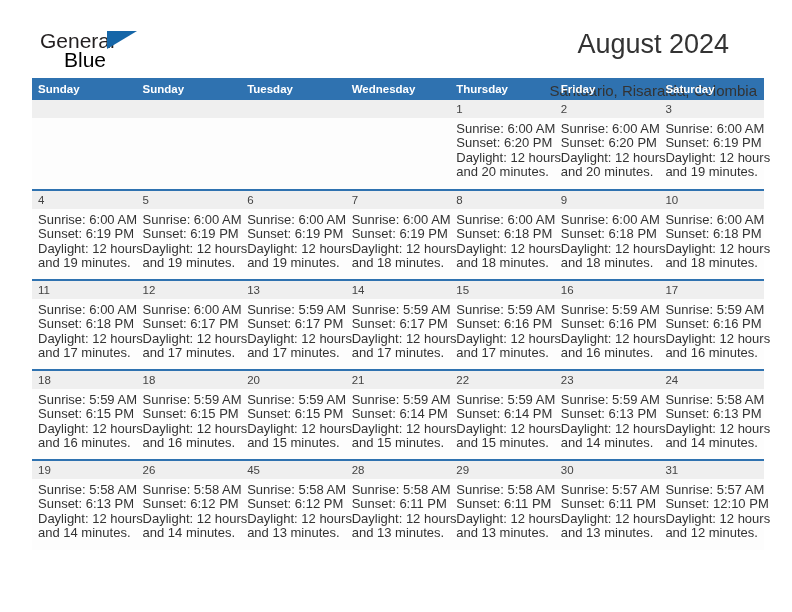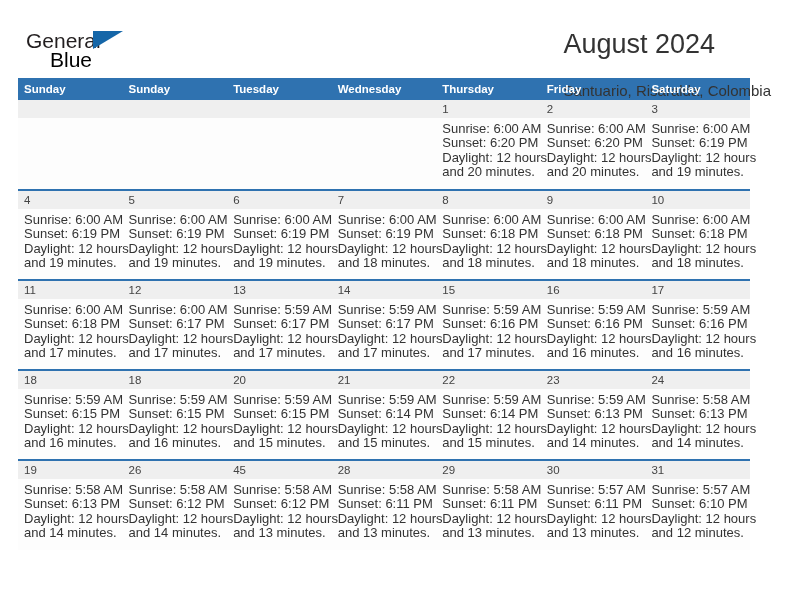--- a/index.html
+++ b/index.html
@@ -13,21 +13,21 @@
     font-family: "Liberation Sans", sans-serif;
     color: #333333;
     overflow: hidden;
   }
 
   .page {
     position: relative;
     width: 792px;
     height: 580px;
     box-sizing: border-box;
-    padding: 0 18px;
+    padding: 0 32px;
   }
 
   
   .header {
     display: flex;
     align-items: flex-start;
     justify-content: space-between;
     padding-top: 28px;
     height: 72px;
     box-sizing: border-box;
@@ -63,21 +63,21 @@
     position: absolute;
     left: 75px;
     top: 3px;
     width: 0;
     height: 0;
     border-left: 30px solid #1566a8;
     border-bottom: 18px solid transparent;
   }
 
   .titles {
-    text-align: left;
+    text-align: center;
     flex: 0 0 auto;
     padding-right: 3px;
   }
   .month-title {
     font-size: 27px;
     color: #333333;
     line-height: 32px;
     white-space: nowrap;
   }
   .location-title {
@@ -463,21 +463,21 @@
               <div>Sunrise: 5:57 AM</div>
               <div>Sunset: 6:11 PM</div>
               <div>Daylight: 12 hours</div>
               <div>and 13 minutes.</div>
             </div>
           </td>
           <td>
             <div class="daynum">31</div>
             <div class="details">
               <div>Sunrise: 5:57 AM</div>
-              <div>Sunset: 6:10 PM</div>
+              <div>Sunset: 12:10 PM</div>
               <div>Daylight: 12 hours</div>
               <div>and 12 minutes.</div>
             </div>
           </td>
         </tr>
       </tbody>
   </table>
 
 </div>
 

